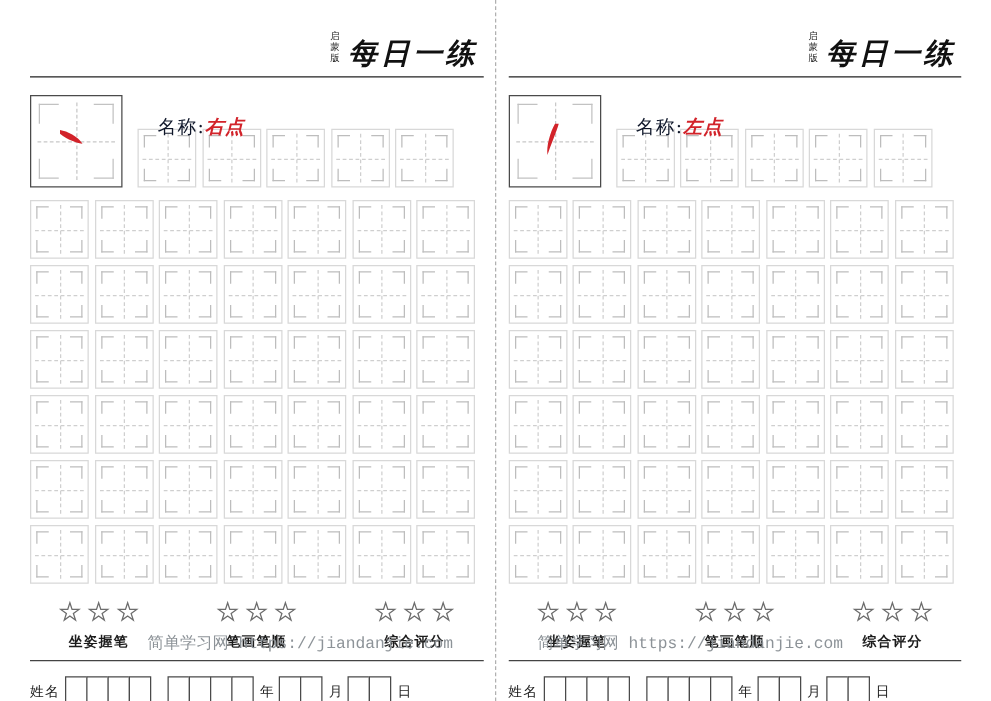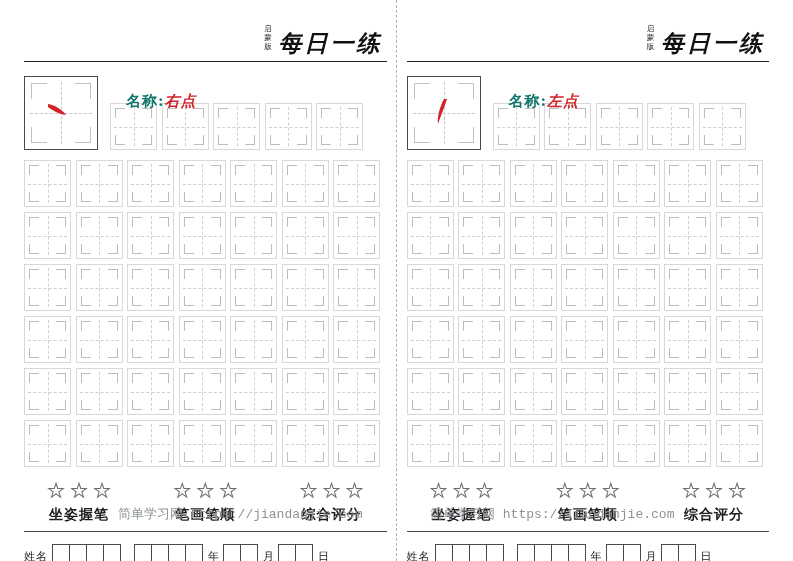--- a/index.html
+++ b/index.html
@@ -94,23 +94,23 @@
     flex: 0 0 auto;
   }
   .name-area {
     margin-left: 16px;
     margin-top: 12px;
     display: flex;
     align-items: baseline;
   }
   .name-label {
     font-family: "DejaVu Serif", serif;
-    font-weight: bold;
+    font-weight: normal;
     font-size: 15px;
-    color: #0f766e;
+    color: #0f172a;
     letter-spacing: 1px;
   }
   .name-value {
     font-family: "DejaVu Serif", serif;
     font-weight: bold;
     font-size: 15px;
     color: #d2232a;
     letter-spacing: 1px;
     font-style: italic;
   }
@@ -215,21 +215,21 @@
   }
   .star {
     font-size: 19px;
     line-height: 19px;
     color: #ffffff;
     -webkit-text-stroke: 1px #6d6d6d;
     text-shadow: 0 0 0 #6d6d6d;
   }
   .rating-label {
     font-family: "DejaVu Serif", serif;
-    font-size: 14px;
+    font-size: 11px;
     font-weight: bold;
     color: #1c1c1c;
     letter-spacing: 1px;
   }
   .rating-rule {
     margin-top: 7px;
     border-bottom: 1.2px solid #444;
   }
 
   

